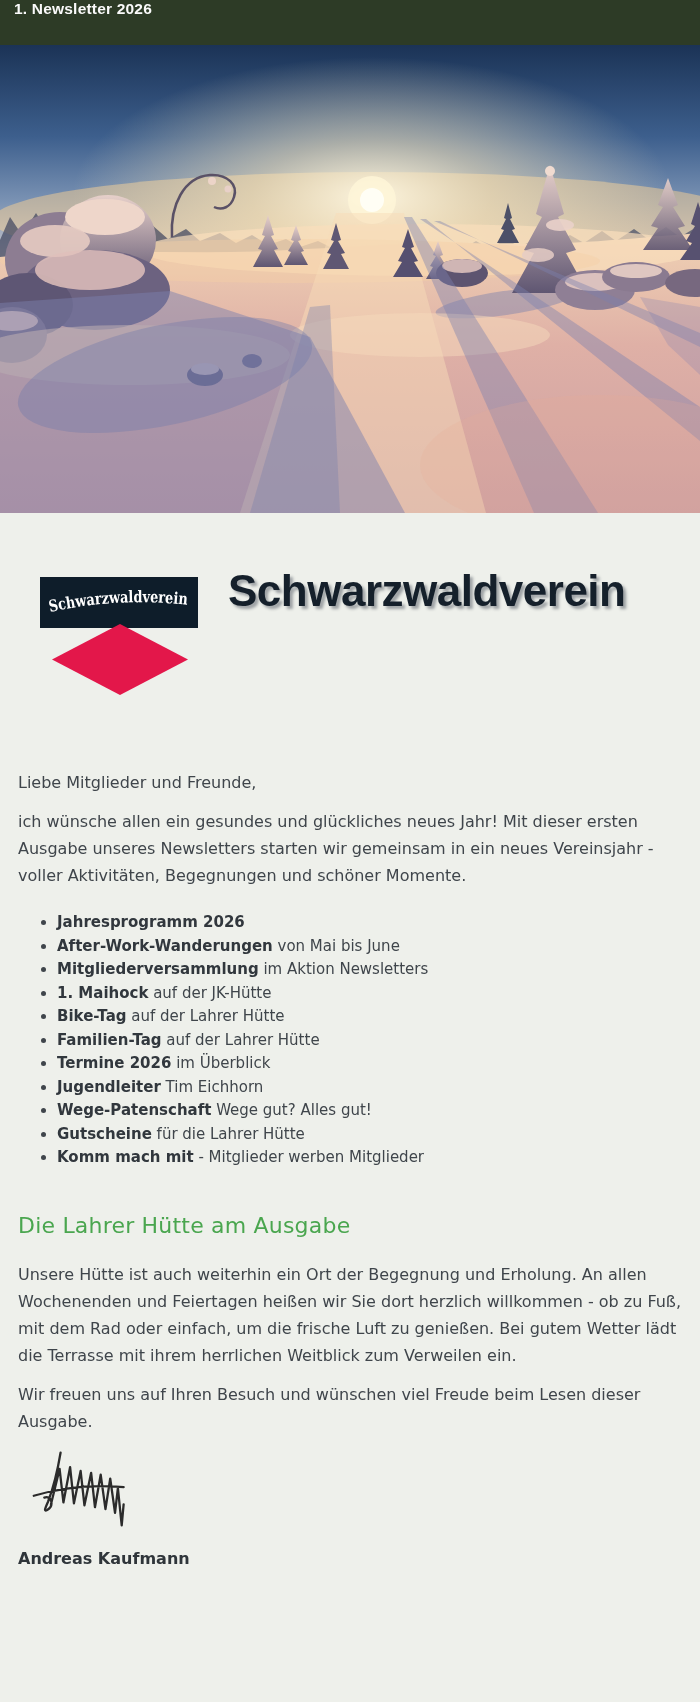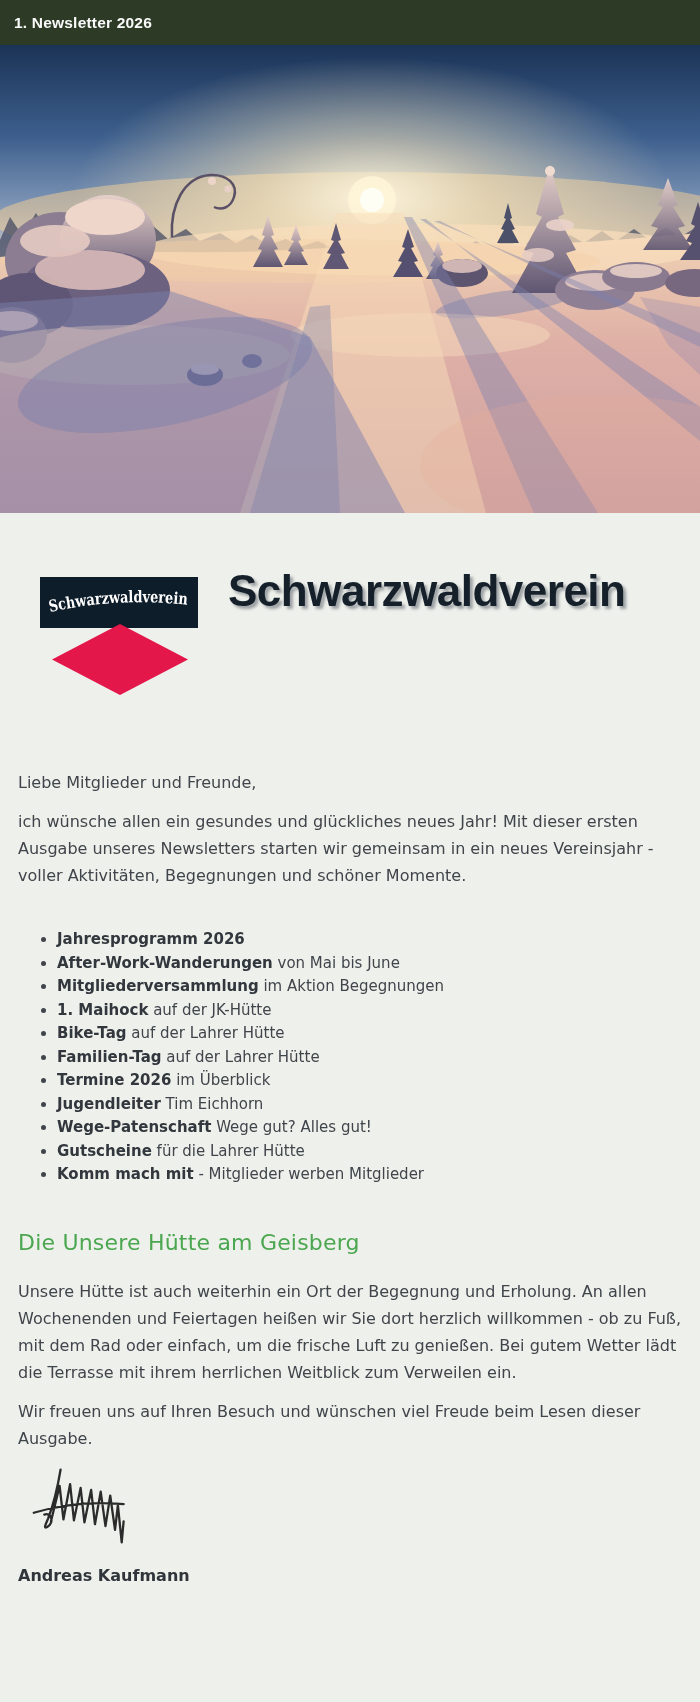--- a/index.html
+++ b/index.html
@@ -5,21 +5,21 @@
   html,body{margin:0;padding:0;}
   body{
     width:700px;height:1702px;overflow:hidden;
     background:#eef0eb;
     font-family:"DejaVu Sans",sans-serif;
     color:#3f454b;
   }
   
   .top-bar{
     height:45px;background:#2d3b26;
-    display:flex;align-items:center;
+    display:flex;align-items:flex-start;
     padding:0 14px;box-sizing:border-box;
   }
   .top-bar .bar-title{
     font-family:"Liberation Sans",sans-serif;
     font-weight:bold;font-size:15.5px;color:#fafafa;letter-spacing:.2px;
   }
   
   .hero{display:block;width:700px;height:468px;}
   
   .brand{padding:64px 0 0 40px;}
@@ -35,21 +35,21 @@
   }
   .diamond{
     width:136px;height:71px;margin:-4px 0 0 12px;
     background:#e3174a;
     clip-path:polygon(50% 0,100% 50%,50% 100%,0 50%);
   }
   
   .content{padding:0 18px;font-size:16px;line-height:27px;}
   .salutation{margin-top:74px;}
   .content p{margin:12px 0;}
-  ul.highlights{margin:39px 0;padding-left:39px;list-style:disc;}
+  ul.highlights{margin:22px 0;padding-left:39px;list-style:disc;}
   ul.highlights li{font-size:15px;line-height:23.5px;margin:0;}
   ul.highlights b{color:#31373d;}
   h2.section-title{
     margin:42px 0 22px;
     font-size:22px;font-weight:400;color:#4aa64f;
     font-family:"DejaVu Sans",sans-serif;letter-spacing:.2px;
   }
   .closing{margin-top:24px;}
   .signature-svg{display:block;margin:12px 0 0 10px;}
   .signer-name{font-weight:bold;color:#2f353a;margin-top:14px;line-height:24px;}
@@ -182,32 +182,32 @@
 
 <div class="content">
   <div class="salutation">Liebe Mitglieder und Freunde,</div>
 
   <p>ich wünsche allen ein gesundes und glückliches neues Jahr! Mit dieser ersten Ausgabe unseres Newsletters starten wir gemeinsam in ein neues Vereinsjahr - voller Aktivitäten, Begegnungen und schöner Momente.</p>
 
 
   <ul class="highlights">
     <li><b>Jahresprogramm 2026</b><span></span></li>
     <li><b>After-Work-Wanderungen</b><span> von Mai bis June</span></li>
-    <li><b>Mitgliederversammlung</b><span> im Aktion Begegnungen</span></li>
+    <li><b>Mitgliederversammlung</b><span> im Aktion Newsletters</span></li>
     <li><b>1. Maihock</b><span> auf der JK-Hütte</span></li>
     <li><b>Bike-Tag</b><span> auf der Lahrer Hütte</span></li>
     <li><b>Familien-Tag</b><span> auf der Lahrer Hütte</span></li>
     <li><b>Termine 2026</b><span> im Überblick</span></li>
     <li><b>Jugendleiter</b><span> Tim Eichhorn</span></li>
     <li><b>Wege-Patenschaft</b><span> Wege gut? Alles gut!</span></li>
     <li><b>Gutscheine</b><span> für die Lahrer Hütte</span></li>
     <li><b>Komm mach mit</b><span> - Mitglieder werben Mitglieder</span></li>
   </ul>
 
-  <h2 class="section-title">Die Unsere Hütte am Geisberg</h2>
+  <h2 class="section-title">Die Lahrer Hütte am Ausgabe</h2>
 
   <p>Unsere Hütte ist auch weiterhin ein Ort der Begegnung und Erholung. An allen Wochenenden und Feiertagen heißen wir Sie dort herzlich willkommen - ob zu Fuß, mit dem Rad oder einfach, um die frische Luft zu genießen. Bei gutem Wetter lädt die Terrasse mit ihrem herrlichen Weitblick zum Verweilen ein.</p>
   <p>Wir freuen uns auf Ihren Besuch und wünschen viel Freude beim Lesen dieser Ausgabe.</p>
 
 
   <svg class="signature-svg" width="132" height="86" viewBox="0 0 132 90">
     <path d="M31,6 C28,24 23,44 18,57 C15,64 13,68 17,66 C25,61 21,50 14,53 M3,51 C30,43 62,39 97,42 M21,60 L30,23 L34,58 L41,21 L45,59 L52,25 L56,61 L63,27 L67,63 L73,29 L78,65 L83,33 L88,69 L91,43 L95,82 L97,60" stroke="#2b2b2b" stroke-width="2.4" stroke-linecap="round" stroke-linejoin="round" fill="none"></path>
   </svg>
 
   <div class="signer-name">Andreas Kaufmann</div>

